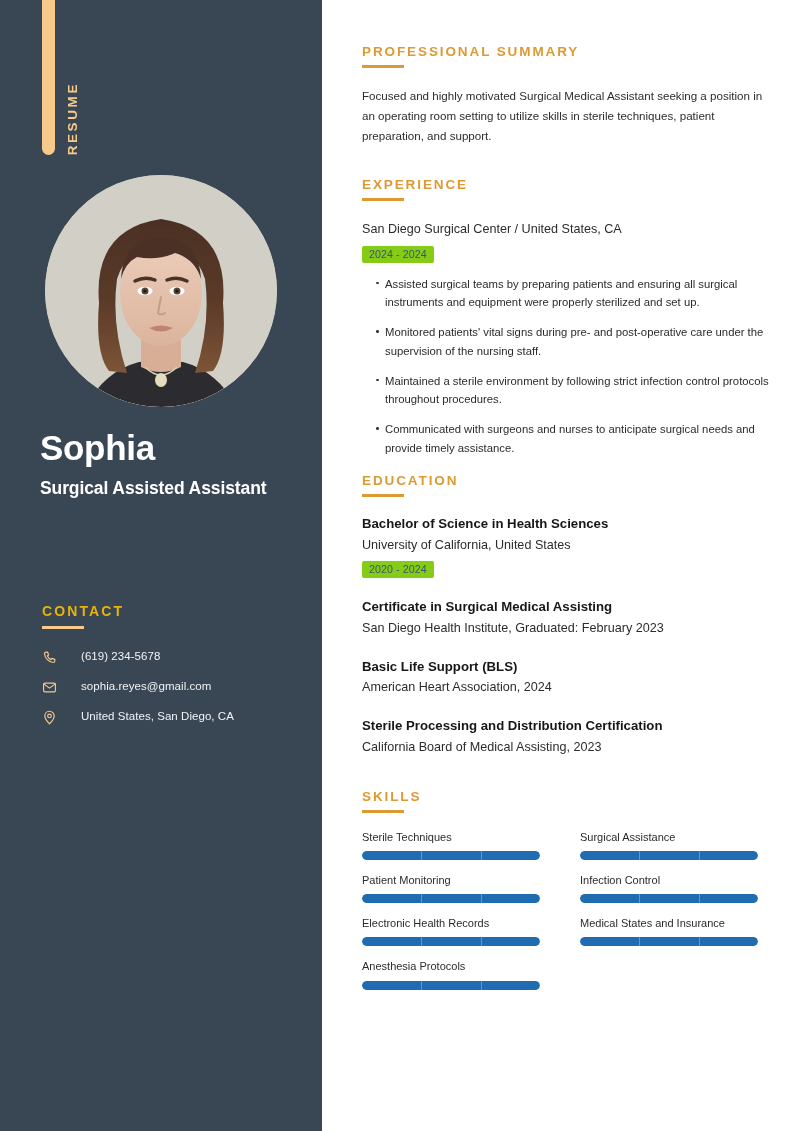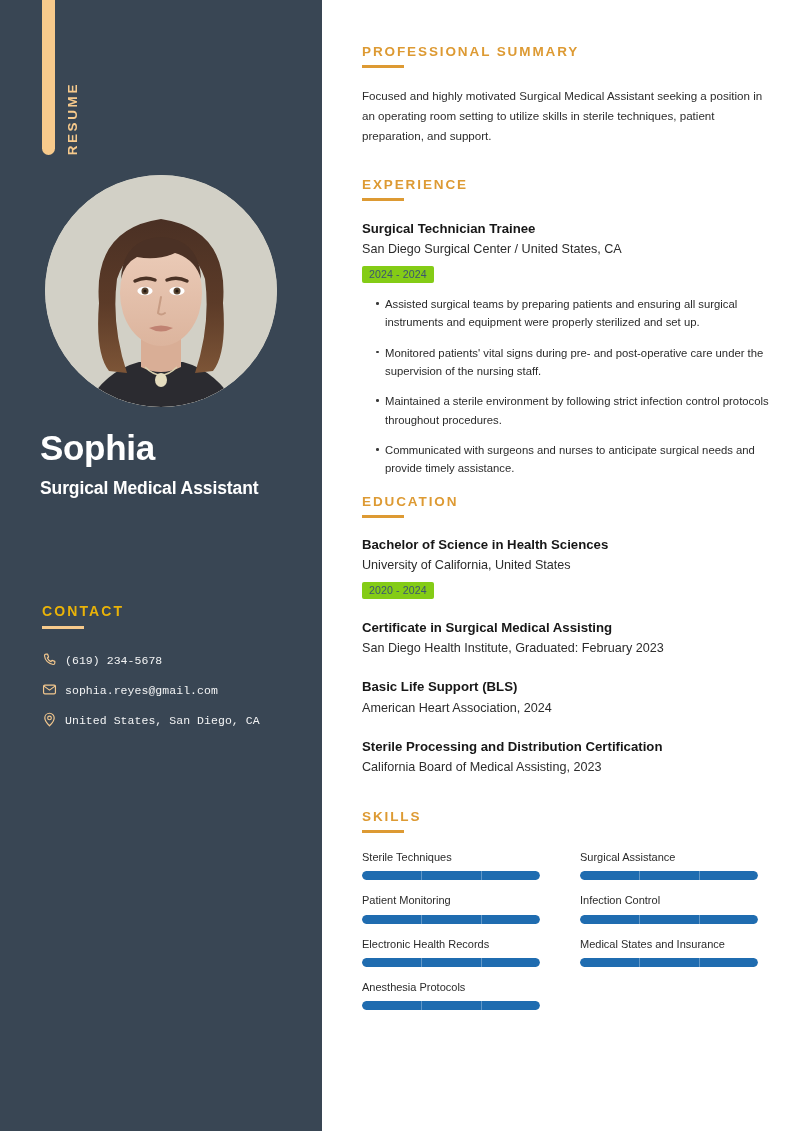--- a/index.html
+++ b/index.html
@@ -62,25 +62,24 @@
     font-size:14px; font-weight:700; letter-spacing:2.1px;
     color:#eab308; text-transform:uppercase;
   }
   .contact-rule {
     position:absolute; left:42px; top:626px;
     width:42px; height:3px; background:#f7ca8c;
   }
 
   .contact-list { position:absolute; left:42px; top:650px; width:250px; }
   .contact-row {
-    display:flex; align-items:flex-end;
-    gap:8px;
+    display:flex; align-items:flex-start;
+    gap:24px;
     margin-bottom:13px;
     min-height:17px;
-    font-family:Liberation Mono, monospace;
   }
   .contact-ico { width:15px; height:15px; flex:0 0 15px; display:block; }
   .contact-txt { font-size:11.5px; color:#f2f3f4; letter-spacing:0.05px; }
 
   
   .main {
     position:absolute; left:322px; top:0;
     width:478px; height:1131px;
     background:#ffffff;
     padding:0 24px 0 40px;
@@ -216,21 +215,21 @@
           <path d="M104 153 Q116 148 128 153 Q116 160 104 153 Z" fill="#c08272"></path>
 
           <path d="M100 192 Q116 208 132 192" stroke="#d9cfae" stroke-width="1.6" fill="none"></path>
           <ellipse cx="116" cy="205" rx="6" ry="7" fill="#e4dcbe"></ellipse>
         </g>
       </svg>
     </div>
 
     <div class="name-block">
       <div class="name-first">Sophia</div>
-      <div class="job-title">Surgical Medical Assistant</div>
+      <div class="job-title">Surgical Assisted Assistant</div>
     </div>
 
     <div class="contact-head">CONTACT</div>
     <div class="contact-rule"></div>
 
     <div class="contact-list">
 
       <div class="contact-row">
         <svg class="contact-ico" viewBox="0 0 24 24" fill="none" stroke="#f2c78e" stroke-width="1.9" stroke-linecap="round" stroke-linejoin="round">
           <path d="M6.5 3.5 L9 3.5 L10.5 8 L8.6 9.6 A12 12 0 0 0 14.4 15.4 L16 13.5 L20.5 15 L20.5 17.5 A2.5 2.5 0 0 1 18 20 A15.5 15.5 0 0 1 4 6 A2.5 2.5 0 0 1 6.5 3.5 Z"></path>
@@ -263,21 +262,20 @@
       <div class="sec-head">PROFESSIONAL SUMMARY</div>
       <div class="sec-rule"></div>
       <p class="summary-txt">Focused and highly motivated Surgical Medical Assistant seeking a position in an operating room setting to utilize skills in sterile techniques, patient preparation, and support.</p>
     </div>
 
     <div style="margin-top:31px;">
       <div class="sec-head">EXPERIENCE</div>
       <div class="sec-rule"></div>
 
       <div style="margin-top:19px;">
-        <div class="entry-title">Surgical Technician Trainee</div>
         <div class="entry-sub">San Diego Surgical Center / United States, CA</div>
         <div class="date-badge">2024 - 2024</div>
         <ul class="bullets">
           <li>Assisted surgical teams by preparing patients and ensuring all surgical instruments and equipment were properly sterilized and set up.</li>
           <li>Monitored patients' vital signs during pre- and post-operative care under the supervision of the nursing staff.</li>
           <li>Maintained a sterile environment by following strict infection control protocols throughout procedures.</li>
           <li>Communicated with surgeons and nurses to anticipate surgical needs and provide timely assistance.</li>
         </ul>
       </div>
     </div>

